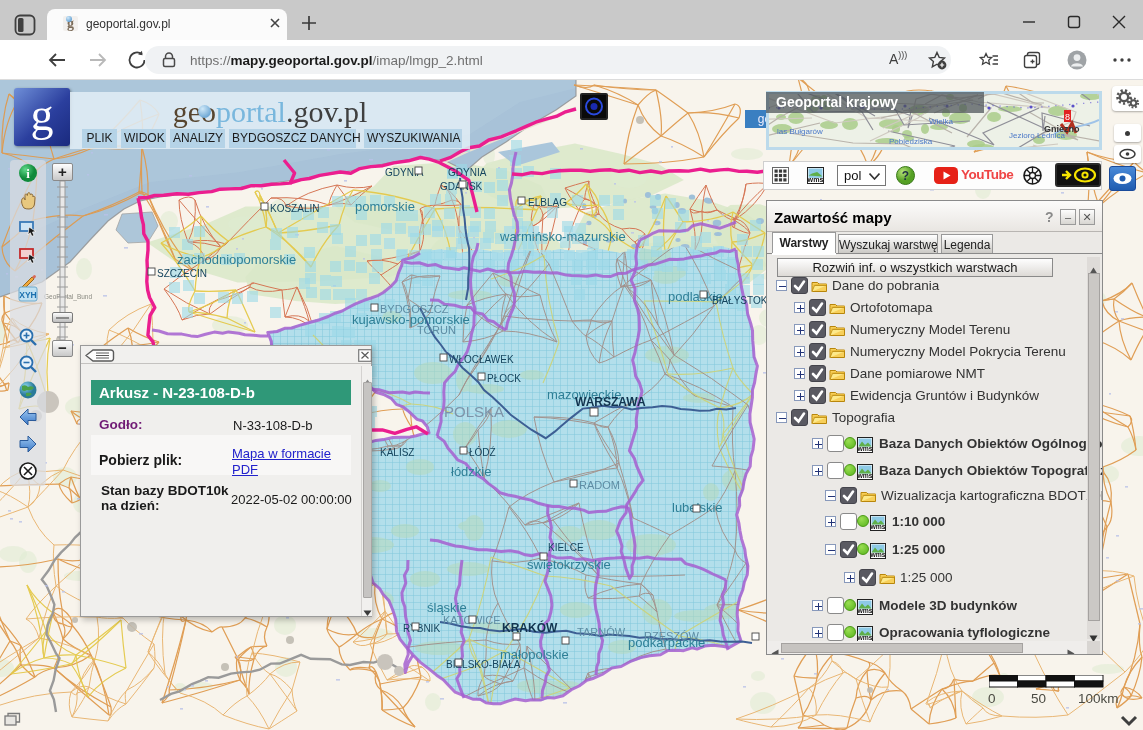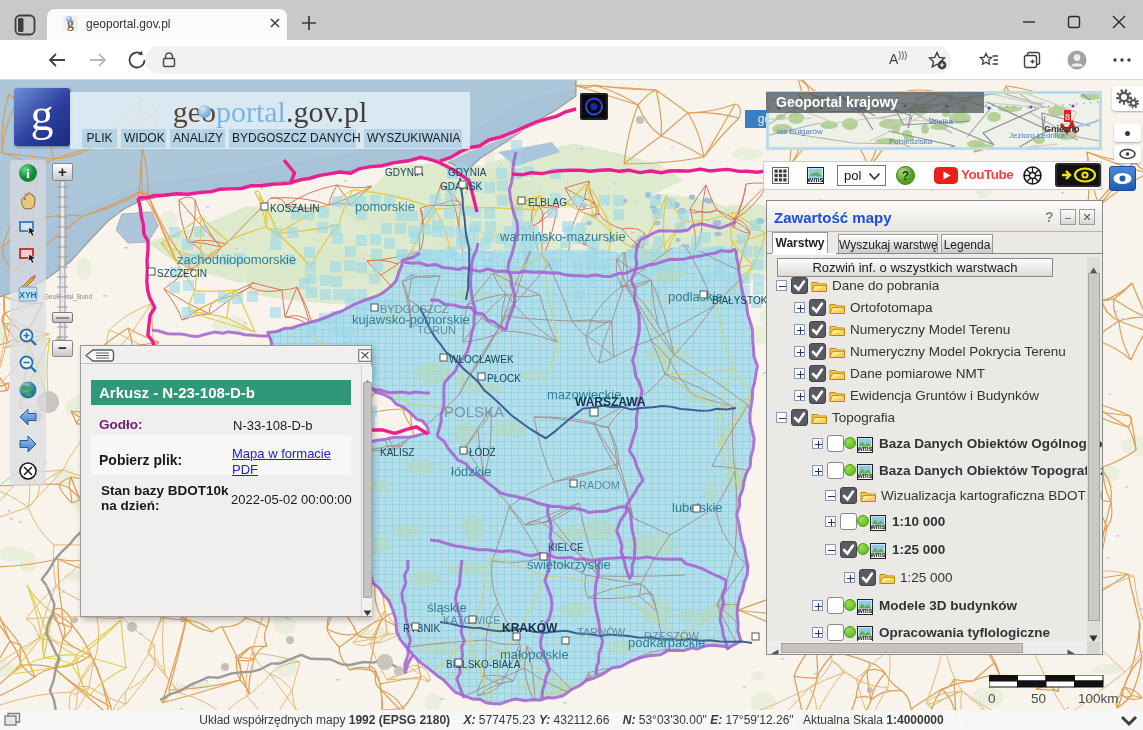--- a/index.html
+++ b/index.html
@@ -69,20 +69,21 @@
       </svg></div>
 <div class="abs" style="left:126px;top:49px;"><svg width="22" height="22" viewBox="0 0 22 22" style="">
         <path d="M18.5,11 a7.5,7.5 0 1 1 -2.6,-5.7" fill="none" stroke="#3f3f3f" stroke-width="1.8"></path>
         <path d="M16,1.8 L16.5,6.2 L12.2,5.6 Z" fill="#3f3f3f"></path>
       </svg></div>
 <div class="abs" id="addr"></div>
 <div class="abs" style="left:160px;top:51px;"><svg width="18" height="18" viewBox="0 0 18 18" style="">
         <rect x="3.5" y="7.5" width="11" height="8" rx="1.5" fill="none" stroke="#4a4a4a" stroke-width="1.5"></rect>
         <path d="M5.5,7.5 V5.5 a3.5,3.5 0 0 1 7,0 V7.5" fill="none" stroke="#4a4a4a" stroke-width="1.5"></path>
       </svg></div>
+<div class="abs" id="urltxt">https://<b>mapy.geoportal.gov.pl</b>/imap/lmgp_2.html</div>
 <div class="abs" style="left:889px;top:50px;font-size:14px;color:#3f3f3f;">A<span style="font-size:9px;vertical-align:6px;">)))</span></div>
 <div class="abs" style="left:927px;top:50px;"><svg width="20" height="20" viewBox="0 0 20 20" style="">
         <path d="M10,2.5 L12.2,7.4 L17.5,8 L13.6,11.6 L14.7,16.8 L10,14.2 L5.3,16.8 L6.4,11.6 L2.5,8 L7.8,7.4 Z" fill="none" stroke="#3f3f3f" stroke-width="1.4"></path>
         <circle cx="15" cy="15" r="4.4" fill="#3f3f3f"></circle>
         <path d="M15,12.8 v4.4 M12.8,15 h4.4" stroke="#fff" stroke-width="1.2"></path>
       </svg></div>
 <div class="abs" style="left:979px;top:50px;"><svg width="20" height="20" viewBox="0 0 20 20" style="">
         <path d="M7,3.5 L8.7,7.2 L12.6,7.6 L9.7,10.3 L10.5,14.2 L7,12.2 L3.5,14.2 L4.3,10.3 L1.4,7.6 L5.3,7.2 Z" fill="none" stroke="#3f3f3f" stroke-width="1.3"></path>
         <path d="M13.5,6 H19 M14.5,10 H19 M13.5,14 H19" stroke="#3f3f3f" stroke-width="1.4"></path>
       </svg></div>
@@ -2469,25 +2470,25 @@
 <div class="abs" style="left:282px;top:26px;"><svg width="9" height="7" viewBox="0 0 9 7" style="">
             <path d="M4.5,0.5 L8.5,6 H0.5 Z" fill="#8a8a8a"></path>
           </svg></div>
 <div class="abs" style="left:281.5px;top:36px;width:9px;height:216px;background:#c6c4c2;border:1px solid #a8a6a4;border-radius:1px;"></div>
 <div class="abs" style="left:282px;top:257px;"><svg width="9" height="7" viewBox="0 0 9 7" style="">
             <path d="M0.5,0.5 H8.5 L4.5,6 Z" fill="#3a3a3a"></path>
           </svg></div>
 </div>
 <div class="abs" id="panel">
 <div class="abs" style="left:0;top:0;width:335px;height:31px;background:linear-gradient(#fcfbfa,#e9e6e2);border-bottom:1px solid #b8b5b2;"></div>
-<div class="abs" style="left:7px;top:8px;font-size:15px;font-weight:bold;color:#1d4ed8;">Zawartość mapy</div>
+<div class="abs" style="left:7px;top:8px;font-size:15px;font-weight:bold;color:#000000;">Zawartość mapy</div>
 <div class="abs" style="left:278px;top:8px;font-size:14px;font-weight:bold;color:#8a8a8a;">?</div>
 <div class="ph-ico" style="left:293px;top:8px;">–</div>
 <div class="ph-ico" style="left:312px;top:8px;">✕</div>
-<div class="tab1" style="left:5px;width:56px;top:31px;background:#fff;font-weight:bold;height:22px;z-index:3;">Warstwy</div>
+<div class="tab1" style="left:5px;width:64px;top:31px;background:#fff;font-weight:bold;height:22px;z-index:3;">Warstwy</div>
 <div class="tab1" style="left:71px;width:100px;top:33px;height:20px;">Wyszukaj warstwę</div>
 <div class="tab1" style="left:174px;width:52px;top:33px;height:20px;">Legenda</div>
 <div class="abs" style="left:0;top:52px;width:335px;height:1px;background:#8a8a8a;"></div>
 <div class="abs" style="left:5px;top:52px;width:64px;height:2px;background:#fff;z-index:4;"></div>
 <div class="abs" style="left:10px;top:57px;width:276px;height:19px;background:linear-gradient(#fefefe,#dddad6);border:1px solid #8a8a8a;font-size:13px;color:#1a1a1a;text-align:center;line-height:18px;">Rozwiń inf. o wszystkich warstwach</div>
 <div class="exp minus" style="left:9px;top:79px;"></div>
 <div class="cb on" style="left:24px;top:76px;"><svg width="15" height="15" viewBox="0 0 15 15" style="">
             <path d="M3,8 L6.5,11.5 L12,3.5" fill="none" stroke="#fff" stroke-width="2.6" stroke-linecap="round"></path>
           </svg></div>
 <div class="abs" style="left:44px;top:78px;"><svg width="17" height="14" viewBox="0 0 17 14" style="">
@@ -2663,20 +2664,19 @@
           <rect x="28.5" y="6" width="28.5" height="6" fill="#111" stroke="#111" stroke-width="1"></rect>
           <rect x="57.0" y="0" width="28.5" height="6" fill="#111" stroke="#111" stroke-width="1"></rect>
           <rect x="57.0" y="6" width="28.5" height="6" fill="#fff" stroke="#111" stroke-width="1"></rect>
           <rect x="85.5" y="0" width="28.5" height="6" fill="#fff" stroke="#111" stroke-width="1"></rect>
           <rect x="85.5" y="6" width="28.5" height="6" fill="#111" stroke="#111" stroke-width="1"></rect>
         </svg></div>
 <div class="abs" style="left:988px;top:691px;font-size:13.5px;color:#4a4a42;">0</div>
 <div class="abs" style="left:1031px;top:691px;font-size:13.5px;color:#4a4a42;">50</div>
 <div class="abs" style="left:1078px;top:691px;font-size:13.5px;color:#4a4a42;">100km</div>
 </div>
-<div class="abs" id="statusbar">Układ współrzędnych mapy <b>1992 (EPSG 2180)</b> &nbsp;&nbsp; <i><b>X:</b></i> 577475.23 <i><b>Y:</b></i> 432112.66 &nbsp;&nbsp; <i><b>N:</b></i> 53°03'30.00" <i><b>E:</b></i> 17°59'12.26" &nbsp; Aktualna Skala <b>1:4000000</b></div>
 <div class="abs" style="left:4px;top:712px;"><svg width="17" height="16" viewBox="0 0 17 16" style="">
         <rect x="1" y="4" width="11" height="9" fill="#e8e6e2" stroke="#7a7a7a" stroke-width="1.3"></rect>
         <path d="M4,4 V1.5 H15.5 V10 H12" fill="none" stroke="#7a7a7a" stroke-width="1.3"></path>
       </svg></div>
 <div class="abs" style="left:1118px;top:712px;width:22px;height:16px;"><svg width="22" height="16" viewBox="0 0 22 16" style="">
         <path d="M4,5 L11,12 L18,5" fill="none" stroke="#3f3f3f" stroke-width="3"></path>
       </svg></div>
 </div>
 </body></html>

